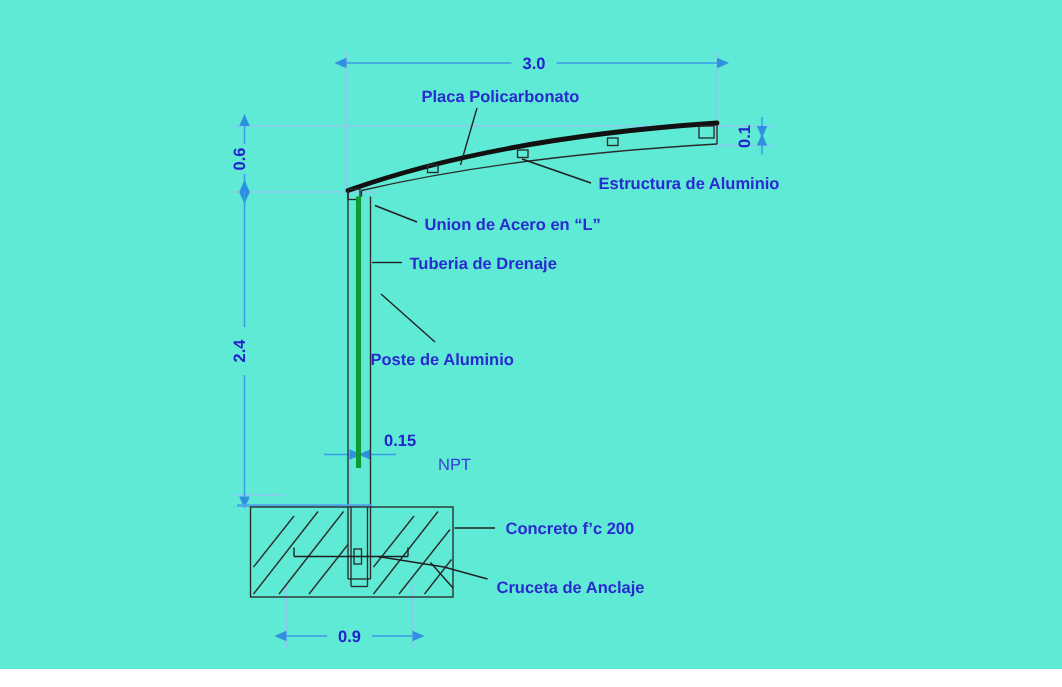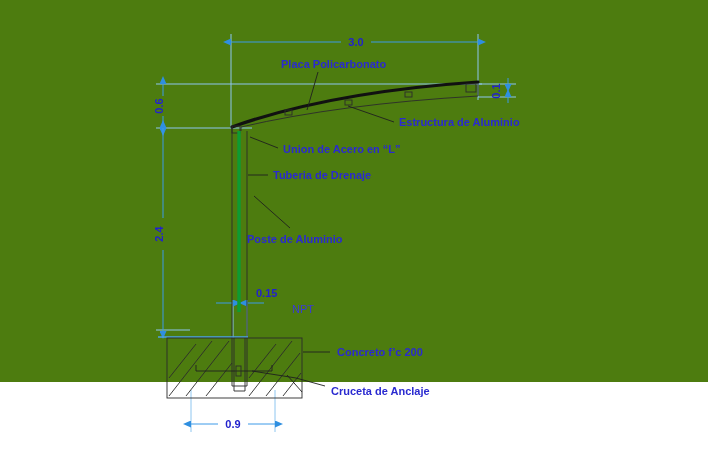--- a/index.html
+++ b/index.html
@@ -9,22 +9,22 @@
   }
   body {
     width: 708px;
     height: 458px;
     overflow: hidden;
     font-family: "Liberation Sans", sans-serif;
   }
   #drawing-root {
     position: relative;
     width: 708px;
-    height: 382px;
-    background: #4d7c0f;
+    height: 446px;
+    background: #5eead4;
   }
   svg.canvas {
     position: absolute;
     left: 0;
     top: 0;
     width: 708px;
     height: 458px;
   }
   .dimtext {
     font-family: "Liberation Sans", sans-serif;

